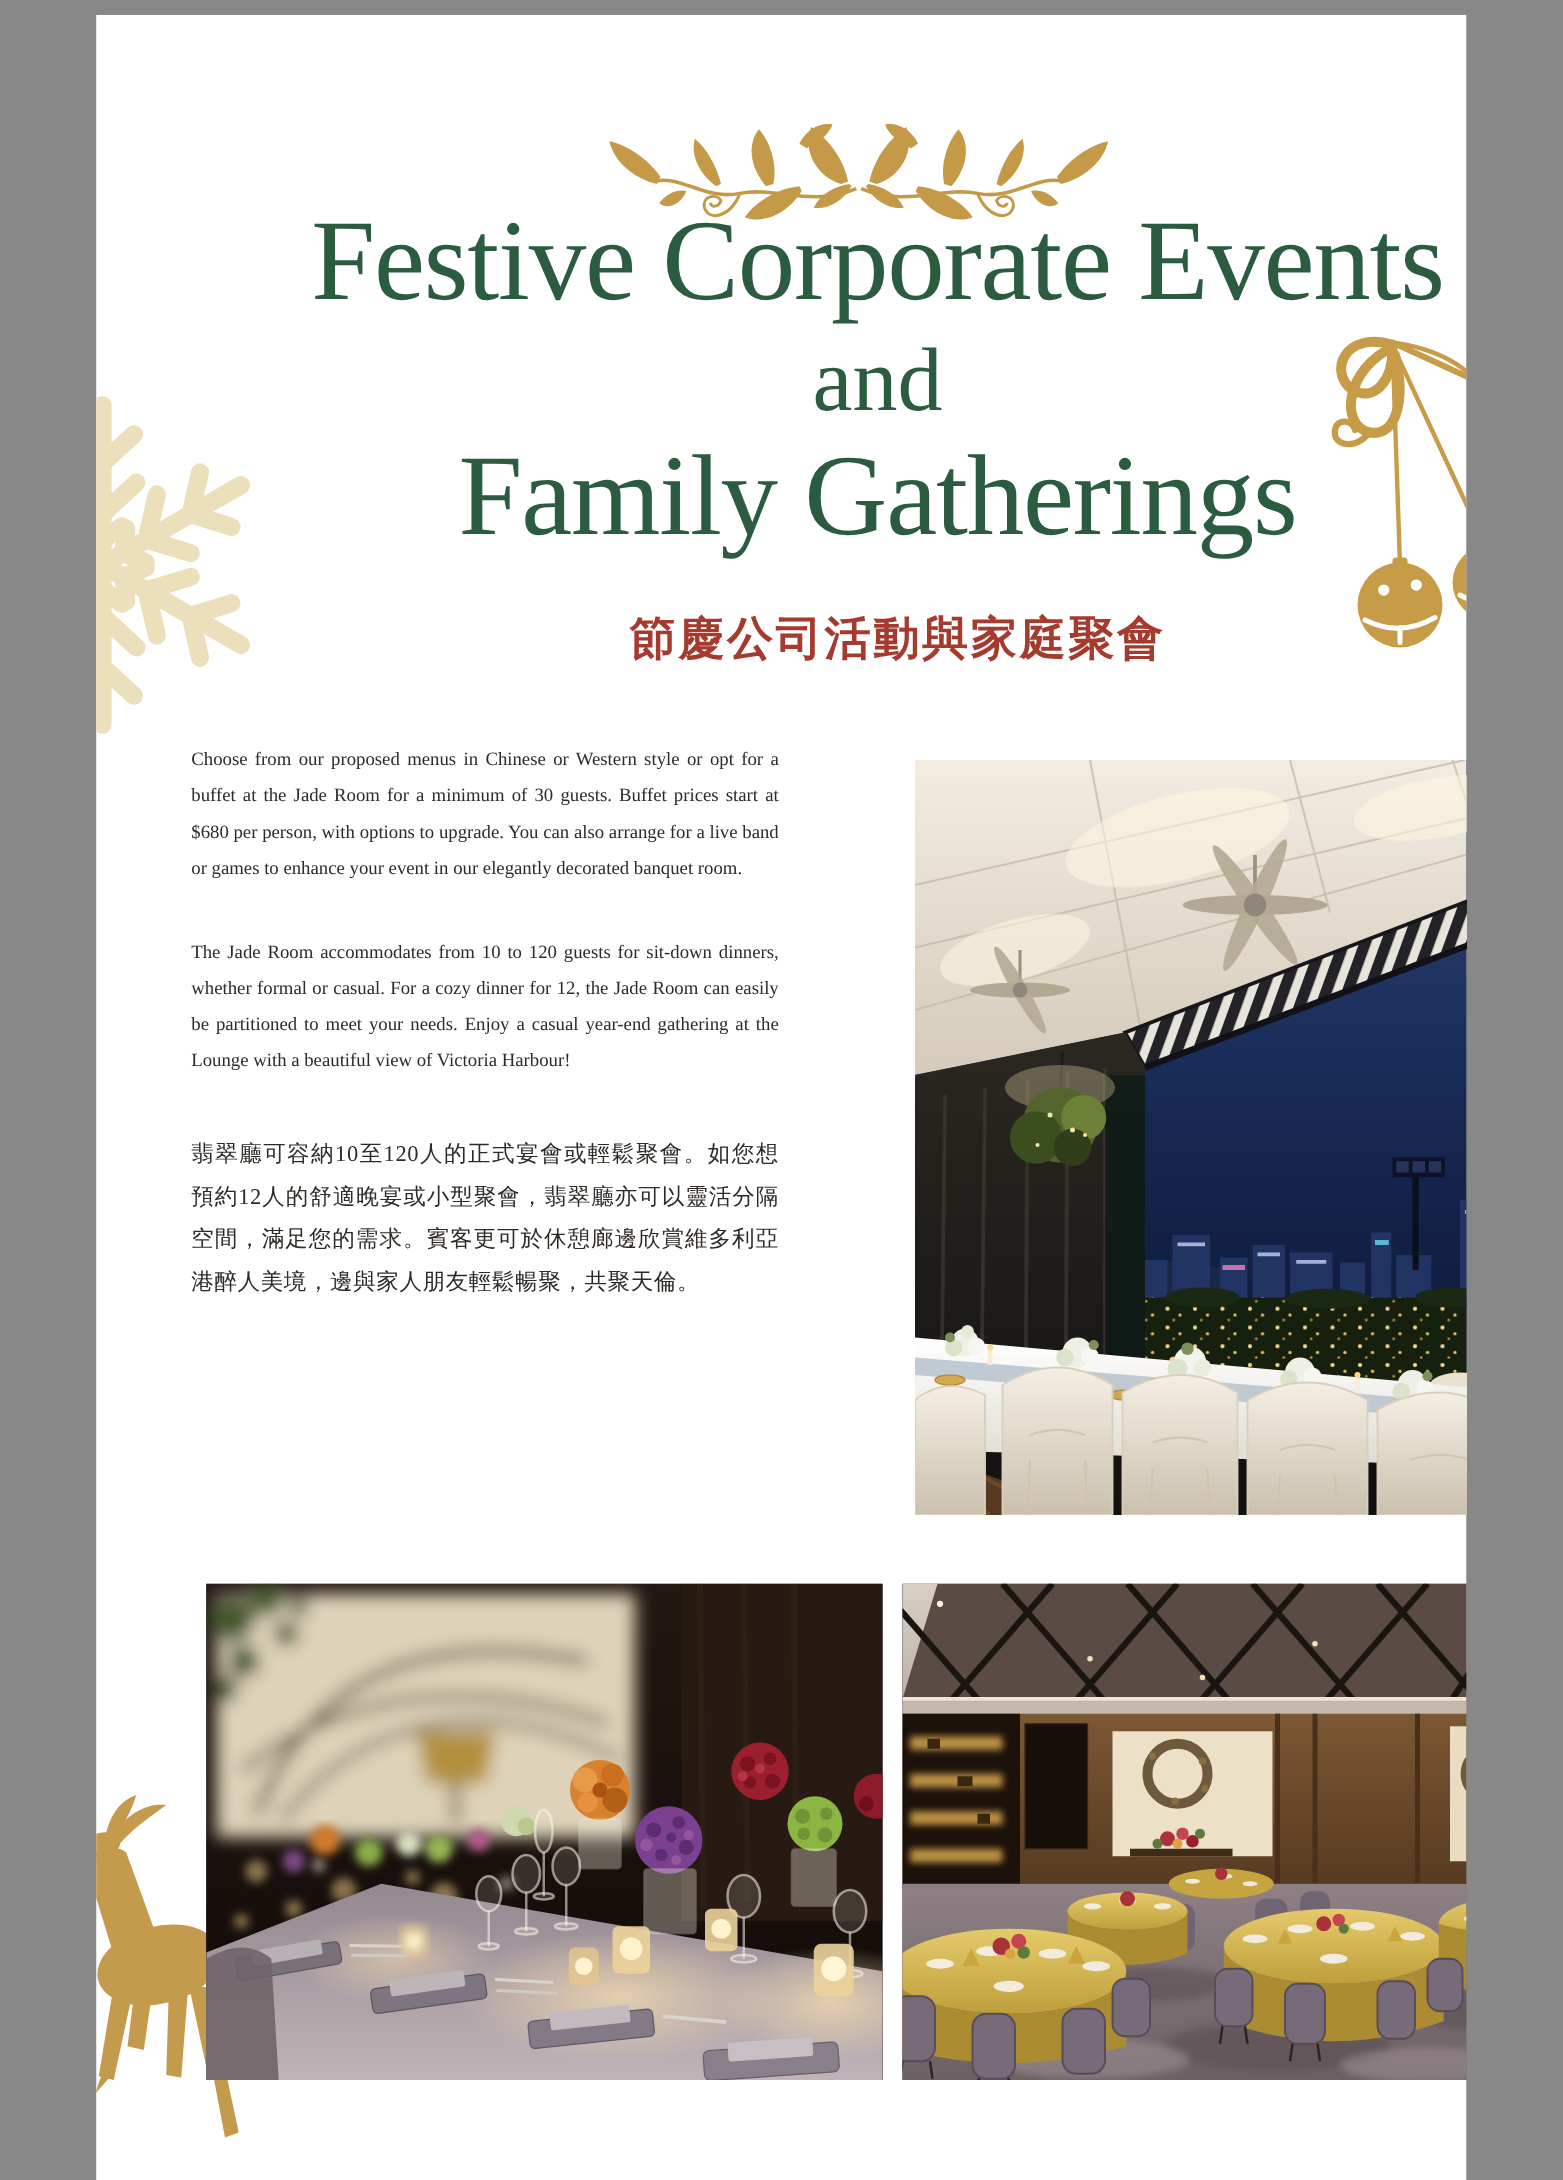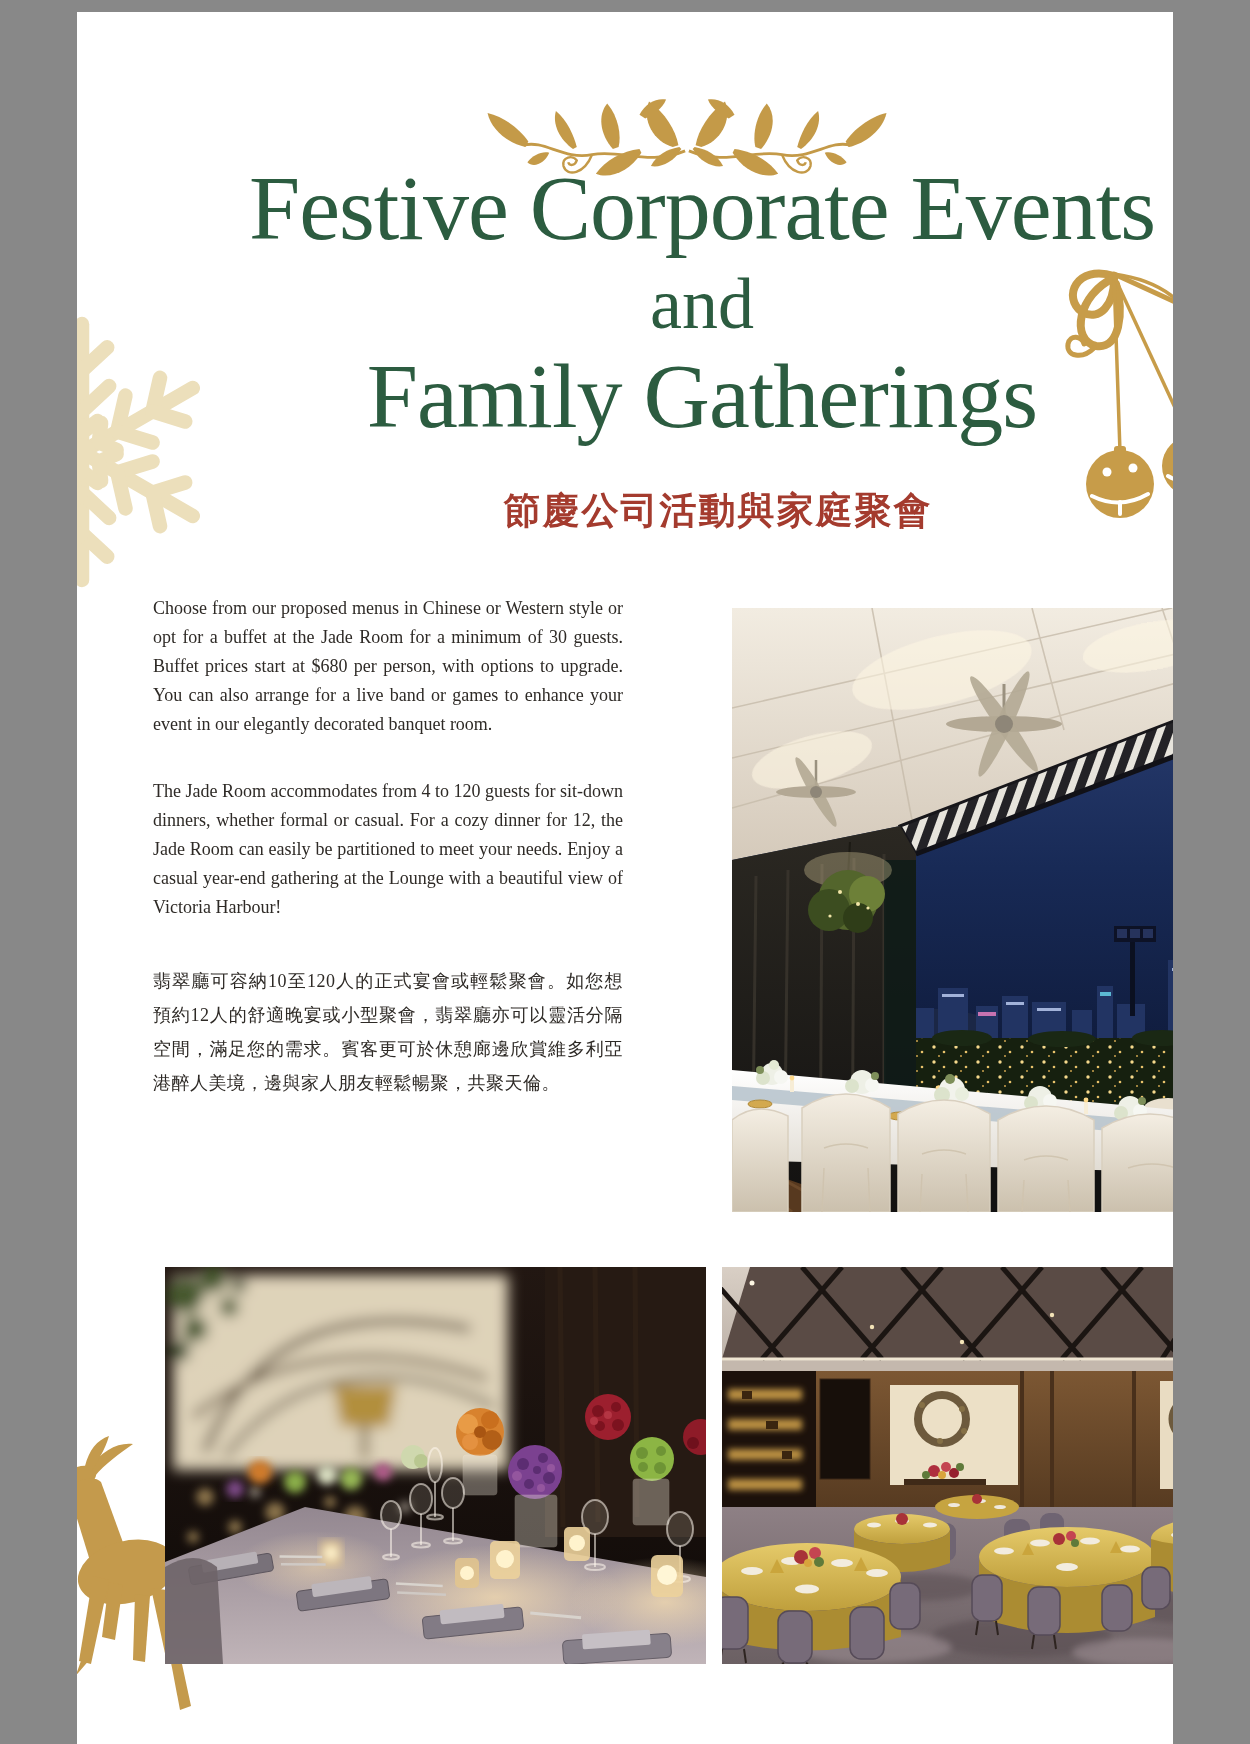--- a/index.html
+++ b/index.html
@@ -13,21 +13,21 @@
   .title .t2{font-size:72px;margin-top:14px;}
   .title .t3{font-size:92px;letter-spacing:-1px;margin-top:10px;}
   .subtitle{left:16px;top:474px;width:1250px;text-align:center;font-size:37px;font-weight:bold;
             color:#a43b2e;letter-spacing:2px;font-family:"Liberation Serif",serif;}
   .bells{left:985px;top:248px;width:170px;height:260px;}
   .snowflake{left:-150px;top:285px;width:310px;height:310px;}
   .deer{left:-38px;top:1418px;width:152px;height:292px;}
   
   .col{left:76px;top:582px;width:470px;}
   .col p{margin:0;text-align:justify;}
-  .col p.en{font-size:18px;line-height:29px;margin-bottom:38px;}
+  .col p.en{font-size:15px;line-height:29px;margin-bottom:38px;}
   .col p.en+.en{margin-bottom:42px;}
   .col p.zh{font-size:18px;line-height:34px;letter-spacing:.5px;margin-bottom:20px;}
   
   .photo{display:block;background:#111;}
   .photo svg{display:block;width:100%;height:100%;}
   .ph-main{left:655px;top:596px;width:512px;height:604px;}
   .ph-left{left:88px;top:1255px;width:541px;height:397px;}
   .ph-right{left:645px;top:1255px;width:521px;height:397px;}
 </style>
 </head>
@@ -122,21 +122,21 @@
       <path d="M112,158 L128,160 L140,226 L127,228 Z"></path>
       <path d="M130,222 L140,220 L152,276 L141,280 Z"></path>
       <path d="M96,164 L111,166 L106,232 L94,230 Z"></path>
     </g>
   </svg>
 
   <div class="abs subtitle">節慶公司活動與家庭聚會</div>
 
   <div class="abs col">
     <p class="en">Choose from our proposed menus in Chinese or Western style or opt for a buffet at the Jade Room for a minimum of 30 guests. Buffet prices start at $680 per person, with options to upgrade. You can also arrange for a live band or games to enhance your event in our elegantly decorated banquet room.</p>
-    <p class="en">The Jade Room accommodates from 4 to 120 guests for sit-down dinners, whether formal or casual. For a cozy dinner for 12, the Jade Room can easily be partitioned to meet your needs. Enjoy a casual year-end gathering at the Lounge with a beautiful view of Victoria Harbour!</p>
+    <p class="en">The Jade Room accommodates from 10 to 120 guests for sit-down dinners, whether formal or casual. For a cozy dinner for 12, the Jade Room can easily be partitioned to meet your needs. Enjoy a casual year-end gathering at the Lounge with a beautiful view of Victoria Harbour!</p>
     <p class="zh">翡翠廳可容納10至120人的正式宴會或輕鬆聚會。如您想預約12人的舒適晚宴或小型聚會，翡翠廳亦可以靈活分隔空間，滿足您的需求。賓客更可於休憩廊邊欣賞維多利亞港醉人美境，邊與家人朋友輕鬆暢聚，共聚天倫。</p>
   </div>
 
   <figure class="abs photo ph-main" style="margin:0" aria-label="Evening banquet: long white table with white-covered chairs on a terrace overlooking Victoria Harbour">
     <svg viewBox="0 0 512 604" preserveAspectRatio="none">
       <defs>
         <linearGradient id="skyG" x1="0" y1="0" x2="0" y2="1">
           <stop offset="0" stop-color="#31457c"></stop>
             <stop offset=".5" stop-color="#182a56"></stop>
             <stop offset="1" stop-color="#0c1633"></stop>

